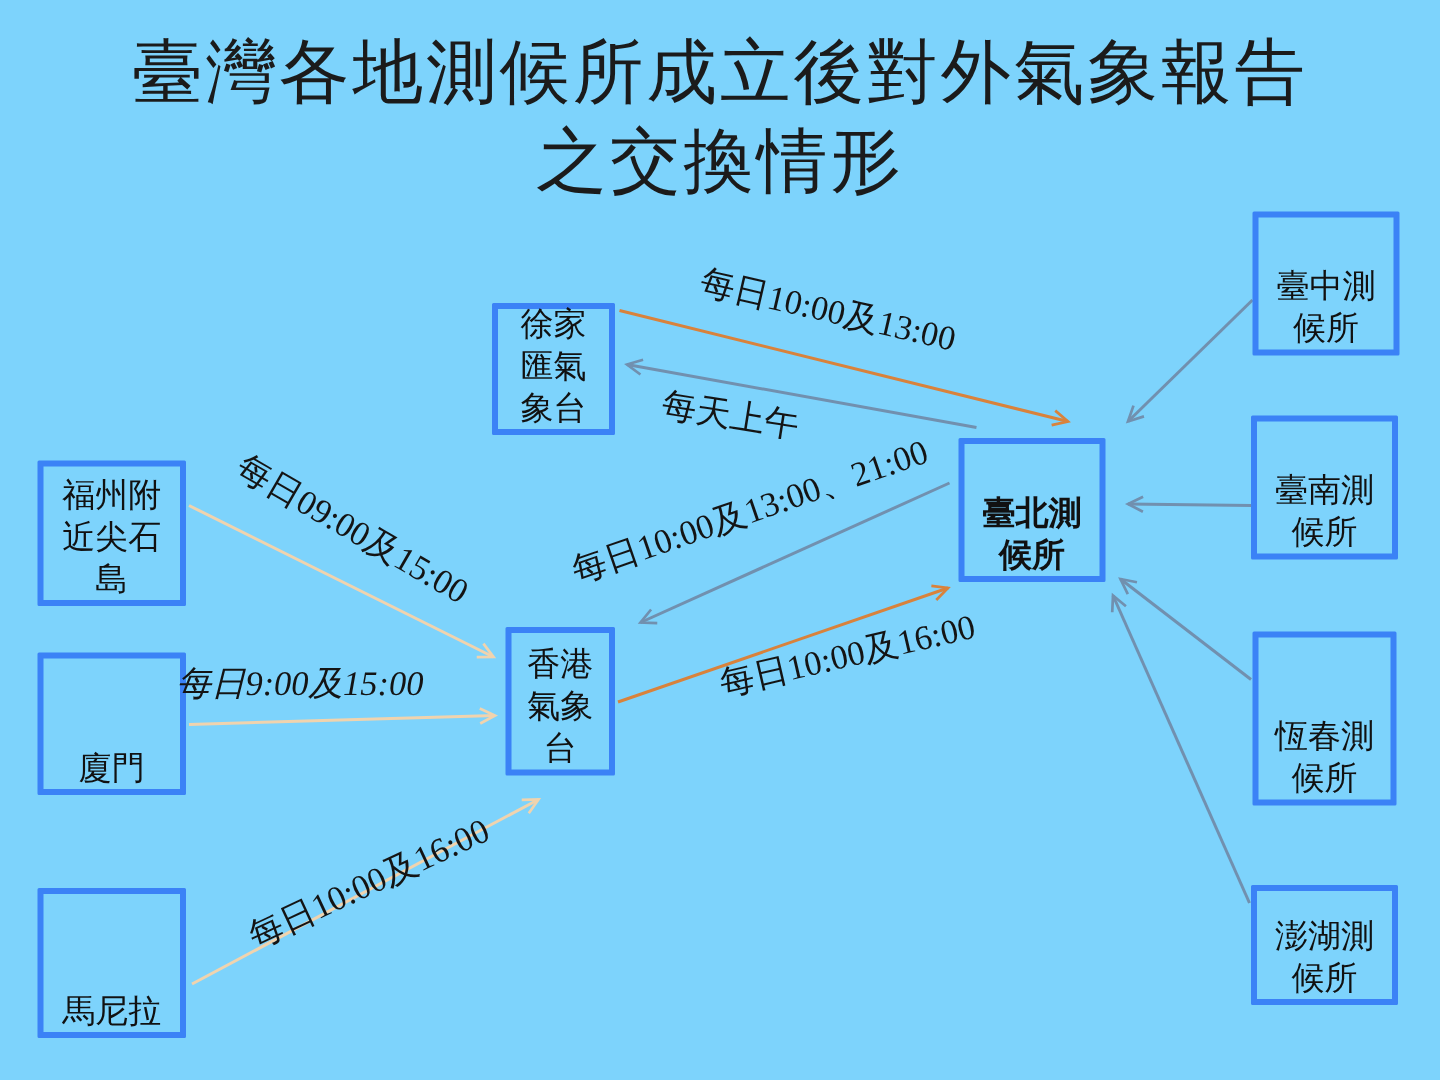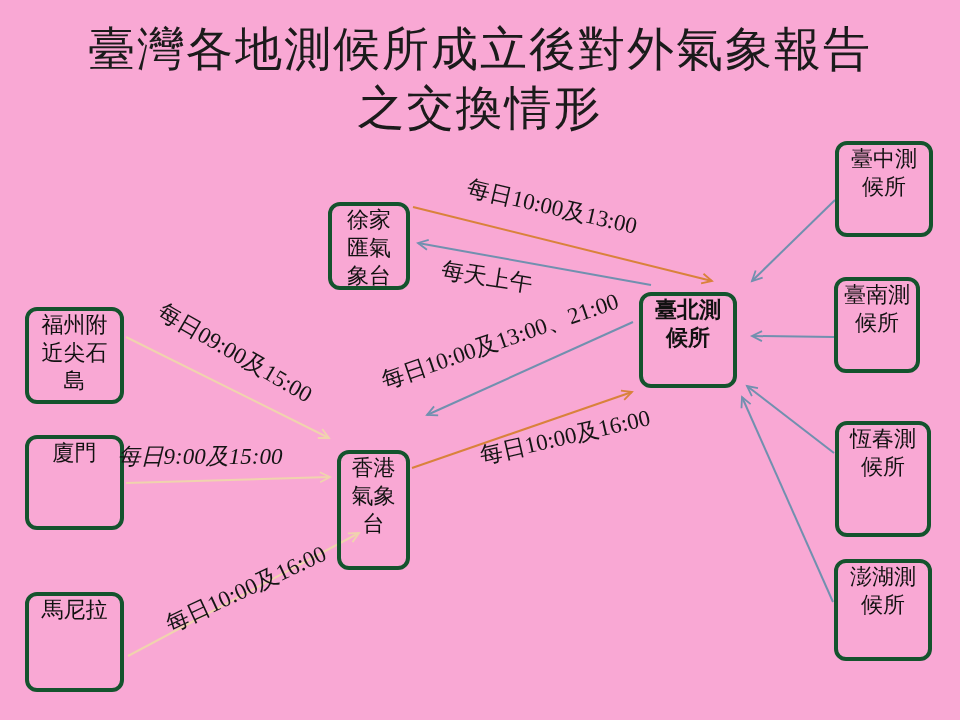--- a/index.html
+++ b/index.html
@@ -1,29 +1,29 @@
 <!DOCTYPE html>
 <html><head>
 <meta charset="utf-8">
 <style>
   html,body{margin:0;padding:0;}
   .slide{
     position:relative;width:960px;height:720px;
-    background:#f9a8d4;overflow:hidden;
+    background:#7dd3fc;overflow:hidden;
     font-family:"Liberation Serif","DejaVu Serif",serif;
   }
   .slide-title{
     position:absolute;top:20px;left:70px;width:820px;
     text-align:center;font-size:47px;line-height:59px;
     color:#1b1b1b;letter-spacing:2px;
   }
   .edges-svg{position:absolute;left:0;top:0;width:960px;height:720px;}
   .node{
-    position:absolute;border:4px solid #14532d;border-radius:12px;
-    display:flex;align-items:flex-start;justify-content:center;
+    position:absolute;border:4px solid #3b82f6;border-radius:1px;
+    display:flex;align-items:flex-end;justify-content:center;
     text-align:center;color:#111;box-sizing:border-box;
   }
   .node .node-label{white-space:pre-line;font-size:22px;line-height:28px;}
   .edge-label{
     position:absolute;font-size:23px;color:#141414;white-space:nowrap;
   }
 </style>
 </head>
 <body>
 
@@ -72,47 +72,47 @@
   </div>
 
   <div class="node" style="left:25px;top:592px;width:99px;height:100px;">
     <span class="node-label">馬尼拉</span>
   </div>
 
   <div class="node" style="left:25px;top:435px;width:99px;height:95px;">
     <span class="node-label">廈門</span>
   </div>
 
-  <div class="node" style="left:337px;top:418px;width:73px;height:120px;margin-top:32px;">
+  <div class="node" style="left:337px;top:418px;width:73px;height:99px;">
     <span class="node-label">香港
 氣象
 台</span>
   </div>
 
   <div class="node" style="left:639px;top:292px;width:98px;height:96px;font-weight:bold;">
     <span class="node-label">臺北測
 候所</span>
   </div>
 
   <div class="node" style="left:835px;top:141px;width:98px;height:96px;">
     <span class="node-label">臺中測
 候所</span>
   </div>
 
-  <div class="node" style="left:834px;top:277px;width:86px;height:96px;">
+  <div class="node" style="left:834px;top:277px;width:98px;height:96px;">
     <span class="node-label">臺南測
 候所</span>
   </div>
 
   <div class="node" style="left:835px;top:421px;width:96px;height:116px;">
     <span class="node-label">恆春測
 候所</span>
   </div>
 
-  <div class="node" style="left:834px;top:559px;width:98px;height:102px;">
+  <div class="node" style="left:834px;top:590px;width:98px;height:80px;">
     <span class="node-label">澎湖測
 候所</span>
   </div>
 
   <div class="edge-label" style="left:552px;top:207px;transform:translate(-50%,-50%) rotate(13deg);">每日10:00及13:00</div>
 
   <div class="edge-label" style="left:487px;top:277px;transform:translate(-50%,-50%) rotate(9deg);">每天上午</div>
 
   <div class="edge-label" style="left:500px;top:341px;transform:translate(-50%,-50%) rotate(-19deg);">每日10:00及13:00、21:00</div>
 

